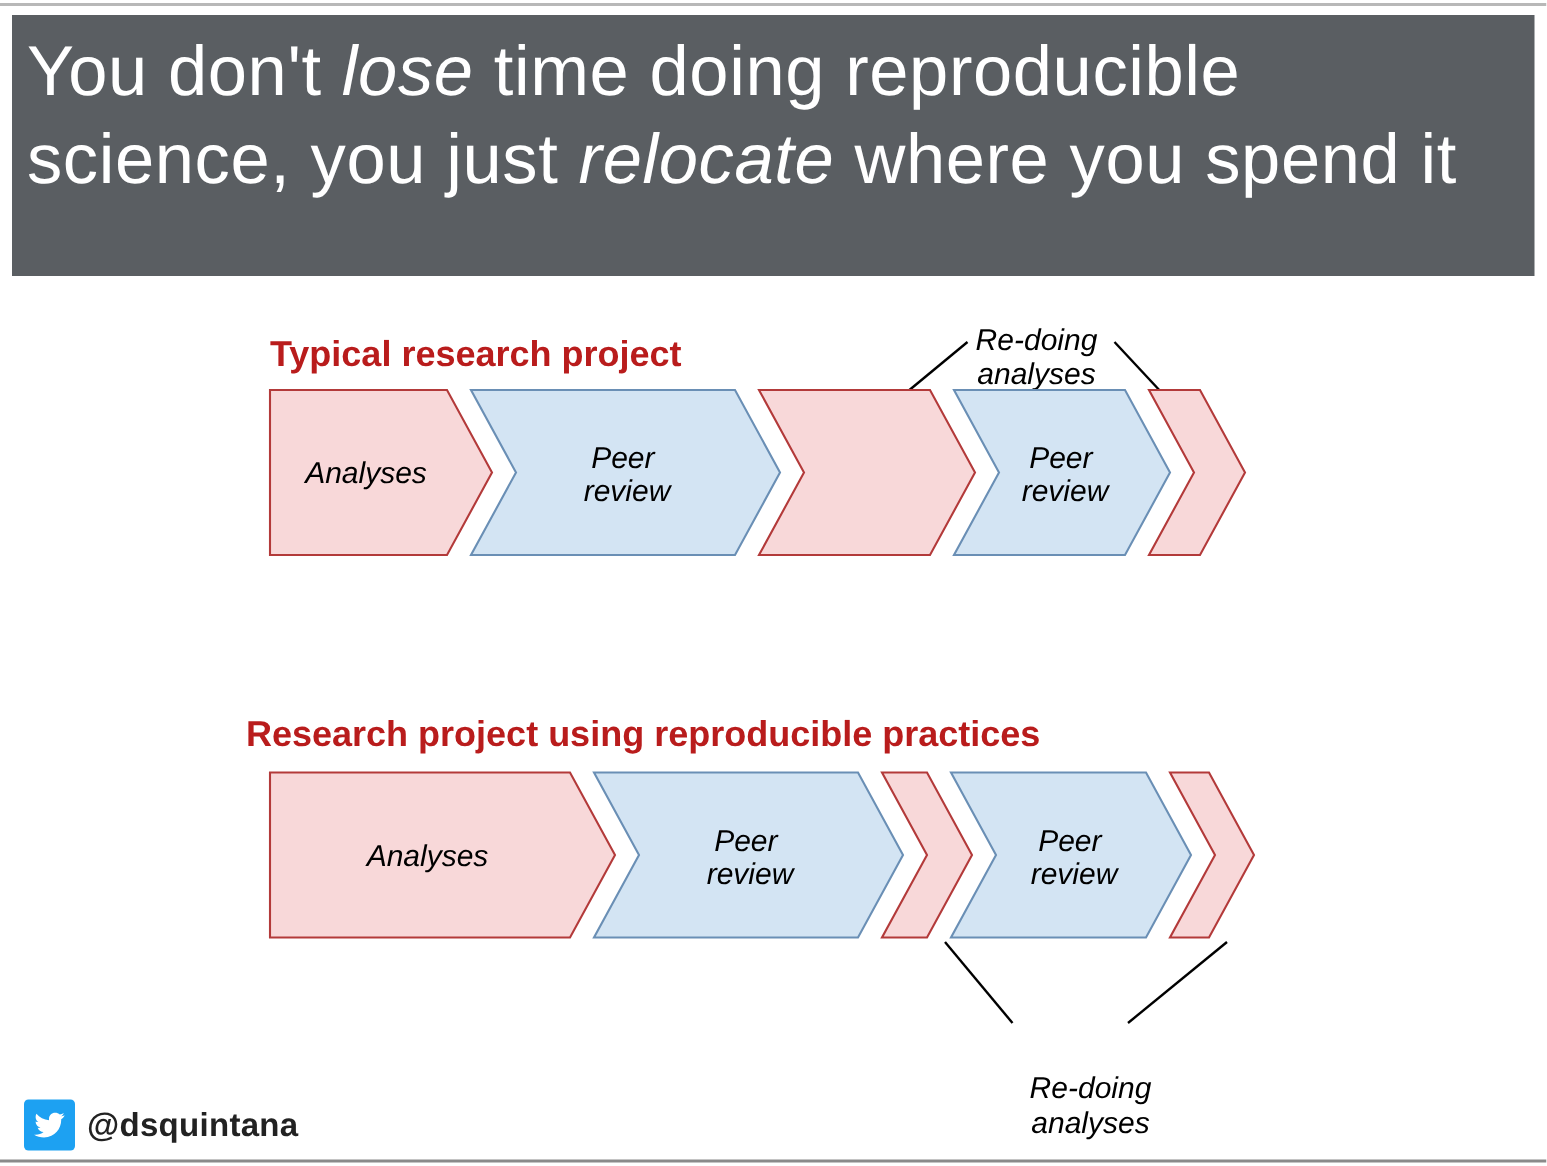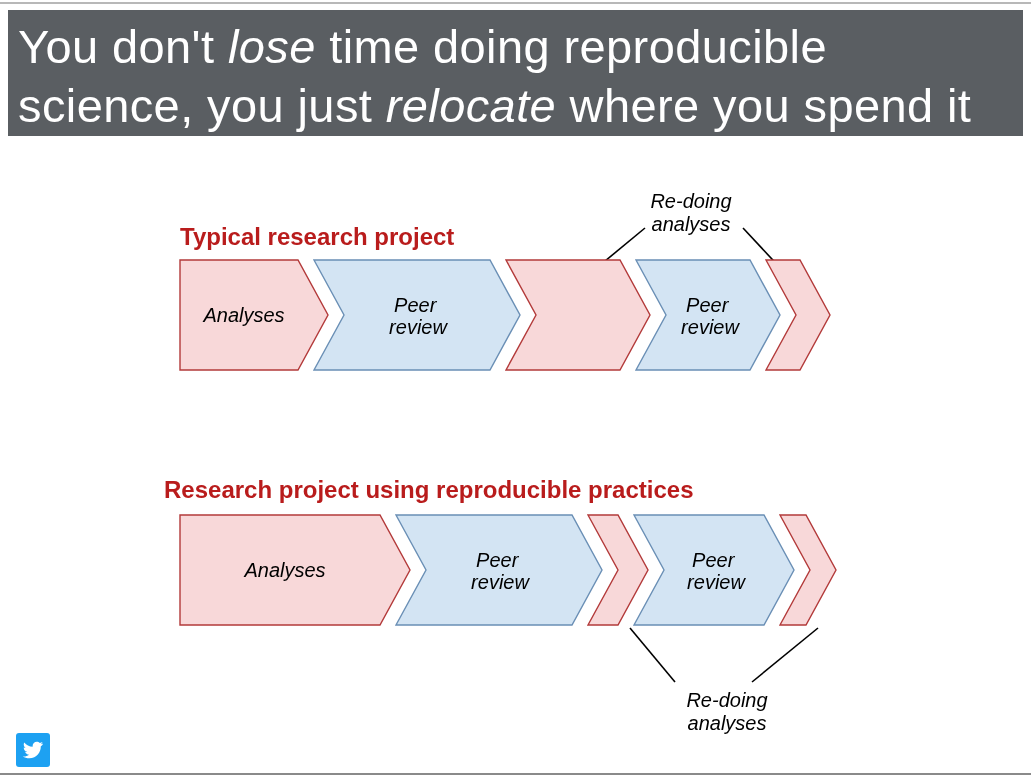--- a/index.html
+++ b/index.html
@@ -18,21 +18,21 @@
     left: 0;
     width: 1031px;
     height: 2px;
     background: #b8b8b8;
   }
   .title-bar {
     position: absolute;
     top: 10px;
     left: 8px;
     right: 8px;
-    height: 126px;
+    height: 174px;
     background: #5a5e62;
     color: #ffffff;
     padding: 8px 10px 0 10px;
     box-sizing: border-box;
     font-weight: 300;
     font-size: 47px;
     line-height: 1.25;
     letter-spacing: 0.4px;
     font-family: "Century Gothic","Avenir Next","Futura","Helvetica Neue",sans-serif;
   }
@@ -43,20 +43,21 @@
     font-size: 24px;
     color: #b91c1c;
   }
   .annotation {
     position: absolute;
     font-style: italic;
     font-size: 20px;
     color: #000;
     text-align: center;
     line-height: 1.15;
+    margin-top: 26px;
   }
   svg { position: absolute; }
   .chevron-label {
     font-style: italic;
     font-size: 20px;
     fill: #000;
   }
   .chevron-label tspan { text-anchor: middle; }
   .footer {
     position: absolute;
@@ -183,15 +184,16 @@
   <span>Re-doing</span><br>
   <span>analyses</span>
 </div>
 
 <div class="footer">
   <div class="twitter-box">
     <svg viewBox="0 0 24 24" width="22" height="22" fill="#ffffff">
       <path d="M23 4.9c-.8.4-1.7.6-2.6.8.9-.6 1.6-1.4 2-2.5-.9.5-1.9.9-2.9 1.1C18.6 3.4 17.4 3 16.1 3c-2.5 0-4.5 2-4.5 4.5 0 .4 0 .7.1 1-3.7-.2-7-2-9.2-4.7-.4.7-.6 1.4-.6 2.3 0 1.6.8 3 2 3.8-.7 0-1.4-.2-2-.5v.1c0 2.2 1.6 4 3.6 4.4-.4.1-.8.2-1.2.2-.3 0-.6 0-.9-.1.6 1.8 2.3 3.1 4.3 3.1-1.6 1.3-3.6 2-5.8 2-.4 0-.8 0-1.1-.1C2.9 20.3 5.4 21 8 21c8.1 0 12.5-6.7 12.5-12.5v-.6c.9-.6 1.6-1.4 2.2-2.3z"></path>
     </svg>
   </div>
+  <div class="handle">@dsquintana</div>
 </div>
 
 <div class="bottom-line"></div>
 
 </body></html>

